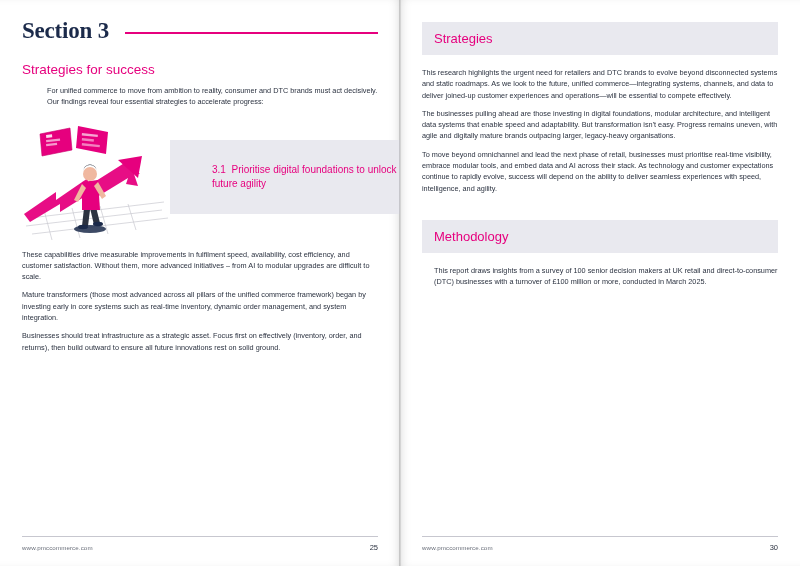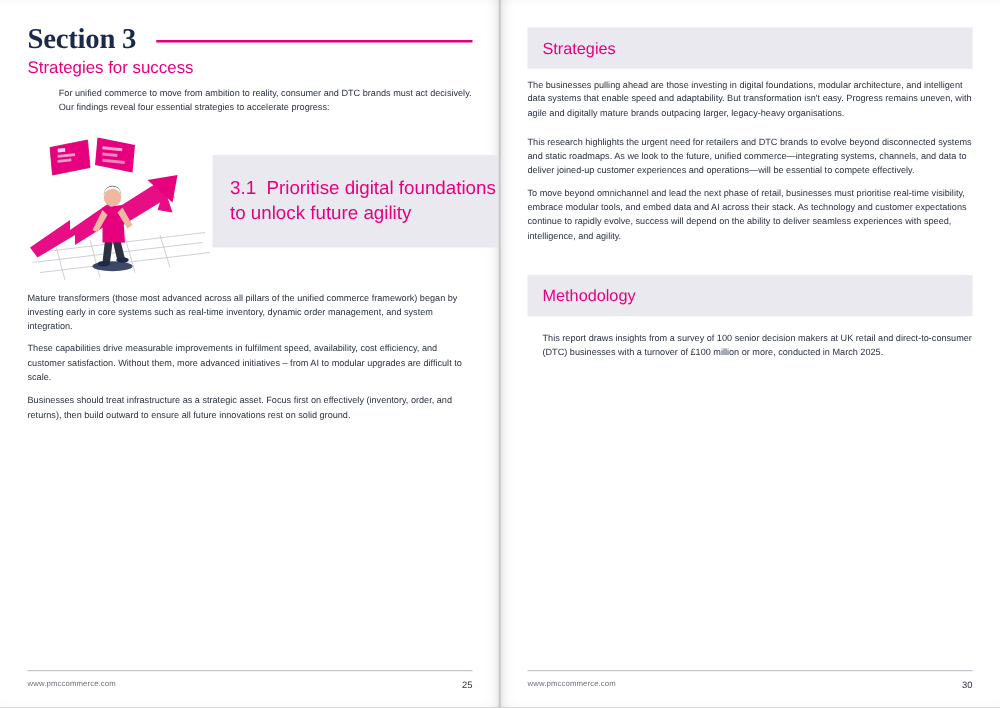--- a/index.html
+++ b/index.html
@@ -42,21 +42,21 @@
     letter-spacing: -0.2px;
     white-space: nowrap;
   }
   .section-rule {
     flex: 1 1 auto;
     height: 2px;
     background: #e6007e;
     margin-top: 4px;
   }
   .section-sub {
-    margin-top: 2px;
+    margin-top: 18px;
     font-size: 13.5px;
     color: #e6007e;
     font-weight: normal;
   }
   .body-p {
     font-size: 7.3px;
     line-height: 1.55;
     color: #2b3240;
     margin: 7px 0 0 0;
     text-align: left;
@@ -72,24 +72,25 @@
   .callout {
     position: absolute;
     left: 148px; top: 18px;
     width: 230px; height: 74px;
     background: #e9e9ef;
     display: flex;
     align-items: center;
     padding-left: 14px;
   }
   .callout-text {
-    font-size: 15px;
+    font-size: 10px;
     line-height: 1.32;
     color: #e6007e;
     font-weight: normal;
+    margin-left: 28px;
   }
   .callout-text .num { font-weight: normal; }
   .illo {
     position: absolute;
     left: 0; top: 0;
     width: 150px; height: 120px;
   }
 
   
   .rp-inner {
@@ -201,40 +202,40 @@
             <path d="M76,60 L84,74 L80,77 L72,64 Z" fill="#f0b8a0"></path>
 
             <circle cx="68" cy="52" r="7" fill="#f0b8a0"></circle>
             <path d="M61,50 a7,7 0 0 1 14,0 l-1,-4 a7,7 0 0 0 -12,0 Z" fill="#2b3240"></path>
 
             <ellipse cx="68" cy="107" rx="16" ry="4" fill="#1b2a4a" opacity="0.85"></ellipse>
           </g>
         </svg>
       </div>
 
+      <p class="body-p">These capabilities drive measurable improvements in fulfilment speed, availability, cost efficiency, and customer satisfaction. Without them, more advanced initiatives – from AI to modular upgrades are difficult to scale.</p>
       <p class="body-p">Mature transformers (those most advanced across all pillars of the unified commerce framework) began by investing early in core systems such as real-time inventory, dynamic order management, and system integration.</p>
-      <p class="body-p">These capabilities drive measurable improvements in fulfilment speed, availability, cost efficiency, and customer satisfaction. Without them, more advanced initiatives – from AI to modular upgrades are difficult to scale.</p>
       <p class="body-p">Businesses should treat infrastructure as a strategic asset. Focus first on effectively (inventory, order, and returns), then build outward to ensure all future innovations rest on solid ground.</p>
     </div>
 
     <div class="footer">
       <div class="footer-url">www.pmccommerce.com</div>
       <div class="footer-page">25</div>
     </div>
   </div>
 
   <div class="page right">
     <div class="rp-inner">
 
       <div class="band">
         <div class="band-title">Strategies</div>
       </div>
 
+      <p class="body-p" style="margin-top:12px;">This research highlights the urgent need for retailers and DTC brands to evolve beyond disconnected systems and static roadmaps. As we look to the future, unified commerce—integrating systems, channels, and data to deliver joined-up customer experiences and operations—will be essential to compete effectively.</p>
       <p class="body-p">The businesses pulling ahead are those investing in digital foundations, modular architecture, and intelligent data systems that enable speed and adaptability. But transformation isn't easy. Progress remains uneven, with agile and digitally mature brands outpacing larger, legacy-heavy organisations.</p>
-      <p class="body-p" style="margin-top:12px;">This research highlights the urgent need for retailers and DTC brands to evolve beyond disconnected systems and static roadmaps. As we look to the future, unified commerce—integrating systems, channels, and data to deliver joined-up customer experiences and operations—will be essential to compete effectively.</p>
       <p class="body-p">To move beyond omnichannel and lead the next phase of retail, businesses must prioritise real-time visibility, embrace modular tools, and embed data and AI across their stack. As technology and customer expectations continue to rapidly evolve, success will depend on the ability to deliver seamless experiences with speed, intelligence, and agility.</p>
 
       <div style="height:26px;"></div>
 
       <div class="band">
         <div class="band-title">Methodology</div>
       </div>
 
       <p class="body-p" style="margin-top:12px;margin-left:12px;">This report draws insights from a survey of 100 senior decision makers at UK retail and direct-to-consumer (DTC) businesses with a turnover of £100 million or more, conducted in March 2025.</p>
     </div>

